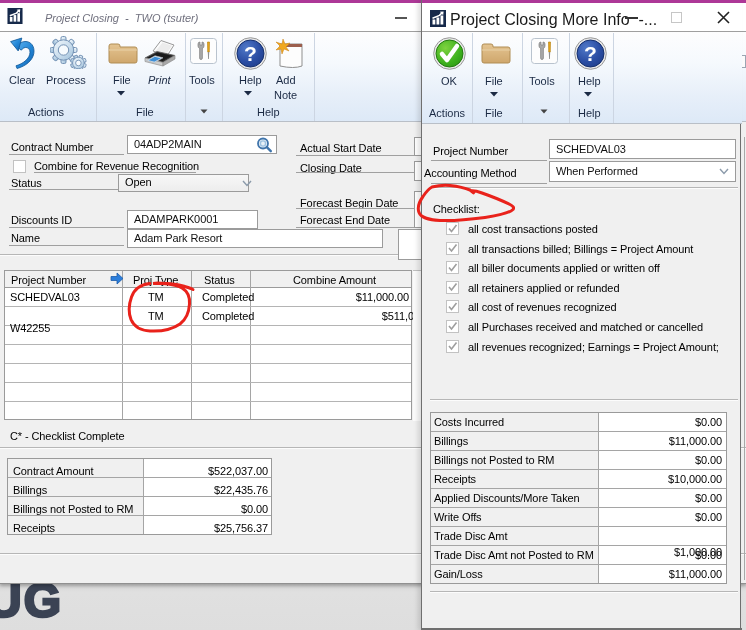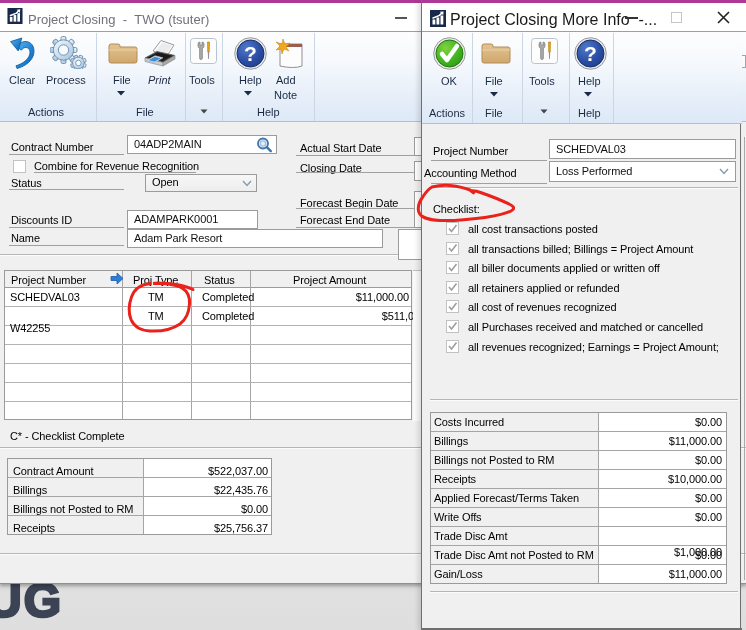--- a/index.html
+++ b/index.html
@@ -28,21 +28,21 @@
 
   <div class="abs" style="left:0;top:3px;width:746px;height:29px;background:#ffffff;border-bottom:1px solid #9f9f9f;"></div>
   <svg class="abs" style="left:7px;top:8px;" width="16" height="16" viewBox="0 0 16 17">
     <rect x="0" y="0" width="16" height="17" fill="#16294a"></rect>
     <rect x="2.5" y="9.5" width="2.8" height="5" fill="#fff"></rect>
     <rect x="6.5" y="7.5" width="2.8" height="7" fill="#fff"></rect>
     <rect x="10.5" y="5.5" width="2.8" height="9" fill="#fff"></rect>
     <path d="M2.5 8.2 L9.5 5.4 L12.5 2.4" stroke="#fff" stroke-width="1.6" fill="none"></path>
     <path d="M9.8 1.8 L13.6 1.4 L13.2 5.2 Z" fill="#fff"></path>
   </svg>
-  <div class="abs" style="left:28px;top:12px;font-size:13px;color:#70707e;white-space:nowrap;">Project Closing&nbsp;&nbsp;-&nbsp;&nbsp;TWO (tsuter)</div>
+  <div class="abs" style="left:45px;top:12px;font-size:11px;color:#70707e;white-space:nowrap;font-style:italic;">Project Closing&nbsp;&nbsp;-&nbsp;&nbsp;TWO (tsuter)</div>
   <div class="abs" style="left:395px;top:17px;width:12px;height:2px;background:#555;"></div>
 
   <div class="abs" style="left:0;top:32px;width:746px;height:90px;background:linear-gradient(#fdfdfe,#f5f9fd 35%,#e7eff9 70%,#dde9f7);border-bottom:1px solid #b9bfc7;"></div>
   <div class="vsep" style="left:96px;top:33px;height:88px;"></div>
   <div class="vsep" style="left:185px;top:33px;height:88px;"></div>
   <div class="vsep" style="left:222px;top:33px;height:88px;"></div>
   <div class="vsep" style="left:314px;top:33px;height:88px;"></div>
 
   <svg class="abs" style="left:9px;top:36px;" width="28" height="34" viewBox="0 0 28 34">
     <defs>
@@ -163,21 +163,21 @@
   <svg class="abs" style="left:256px;top:137px;" width="17" height="16" viewBox="0 0 17 16">
     <circle cx="7" cy="6.5" r="5" fill="#e8f1f8" stroke="#3f74ab" stroke-width="1.8"></circle>
     <circle cx="7" cy="6.5" r="2.6" fill="none" stroke="#9ec2e0" stroke-width="1.4"></circle>
     <path d="M10.8 10.2 L14.8 14.2" stroke="#3f74ab" stroke-width="2.4" stroke-linecap="round"></path>
   </svg>
   <div class="ck" style="left:13px;top:160px;"></div>
   <div class="lbl" style="left:34px;top:161px;">Combine for Revenue Recognition</div>
   <div class="ul" style="left:34px;top:172px;width:162px;"></div>
   <div class="lbl" style="left:11px;top:178px;">Status</div>
   <div class="ul" style="left:9px;top:189px;width:115px;"></div>
-  <div class="box" style="left:145px;top:174px;width:112px;height:18px;background:linear-gradient(#f7f7f7,#ededed);color:#000;line-height:15px;">Open</div>
+  <div class="box" style="left:118px;top:174px;width:131px;height:18px;background:linear-gradient(#f7f7f7,#ededed);color:#000;line-height:15px;">Open</div>
   <svg class="abs" style="left:242px;top:180px;" width="10" height="7">
       <path d="M1 1 L5 5.5 L9 1" fill="none" stroke="#8b9aaa" stroke-width="1.4"></path>
     </svg>
   <div class="lbl" style="left:11px;top:215px;">Discounts ID</div>
   <div class="ul" style="left:9px;top:227px;width:115px;"></div>
   <div class="box" style="left:127px;top:210px;width:131px;height:19px;">ADAMPARK0001</div>
   <div class="lbl" style="left:11px;top:233px;">Name</div>
   <div class="ul" style="left:9px;top:245px;width:115px;"></div>
   <div class="box" style="left:127px;top:229px;width:256px;height:19px;">Adam Park Resort</div>
 
@@ -199,21 +199,21 @@
   <div class="abs" style="left:5px;top:271px;width:406px;height:17px;background:#f0f0f0;border-bottom:1px solid #9a9a9a;"></div>
   <div class="abs" style="left:122px;top:271px;width:1px;height:148px;background:#a5a5a5;"></div>
   <div class="abs" style="left:191px;top:271px;width:1px;height:148px;background:#a5a5a5;"></div>
   <div class="abs" style="left:250px;top:271px;width:1px;height:148px;background:#a5a5a5;"></div>
   <div class="lbl" style="left:11px;top:275px;">Project Number</div>
   <svg class="abs" style="left:110px;top:272px;" width="14" height="13" viewBox="0 0 14 13">
     <path d="M1 4.5 L7 4.5 L7 1 L13 6.5 L7 12 L7 8.5 L1 8.5 Z" fill="#2c7edb" stroke="#1c5ca8" stroke-width="0.8"></path>
   </svg>
   <div class="lbl" style="left:133px;top:275px;">Proj Type</div>
   <div class="lbl" style="left:204px;top:275px;">Status</div>
-  <div class="lbl" style="left:293px;top:275px;">Project Amount</div>
+  <div class="lbl" style="left:293px;top:275px;">Combine Amount</div>
 
   <div class="abs" style="left:5px;top:306px;width:406px;height:1px;background:#b4b4b4;"></div>
   <div class="abs" style="left:5px;top:325px;width:406px;height:1px;background:#b4b4b4;"></div>
   <div class="abs" style="left:5px;top:344px;width:406px;height:1px;background:#b4b4b4;"></div>
   <div class="abs" style="left:5px;top:363px;width:406px;height:1px;background:#b4b4b4;"></div>
   <div class="abs" style="left:5px;top:382px;width:406px;height:1px;background:#b4b4b4;"></div>
   <div class="abs" style="left:5px;top:401px;width:406px;height:1px;background:#b4b4b4;"></div>
 
   <div class="lbl" style="left:10px;top:292px;">SCHEDVAL03</div>
   <div class="lbl" style="left:148px;top:292px;">TM</div>
@@ -319,21 +319,21 @@
   <svg class="abs" style="left:118px;top:109px;" width="8" height="5">
       <path d="M0.5 0.5 L7.5 0.5 L4 4.5 Z" fill="#444"></path>
     </svg>
   <div class="rlbl" style="left:156px;top:108px;">Help</div>
 
   <div class="lbl" style="left:11px;top:146px;">Project Number</div>
   <div class="ul" style="left:9px;top:160px;width:116px;"></div>
   <div class="box" style="left:127px;top:139px;width:187px;height:20px;line-height:18px;">SCHEDVAL03</div>
   <div class="lbl" style="left:2px;top:168px;">Accounting Method</div>
   <div class="ul" style="left:9px;top:183px;width:116px;"></div>
-  <div class="box" style="left:127px;top:161px;width:187px;height:21px;line-height:19px;">Loss Performed</div>
+  <div class="box" style="left:127px;top:161px;width:187px;height:21px;line-height:19px;">When Performed</div>
   <svg class="abs" style="left:297px;top:168px;" width="10" height="7">
       <path d="M1 1 L5 5.5 L9 1" fill="none" stroke="#8b9aaa" stroke-width="1.4"></path>
     </svg>
   <div class="groove" style="left:8px;top:187px;width:308px;"></div>
 
   <div class="lbl" style="left:11px;top:204px;">Checklist:</div>
 
   <div class="ck" style="left:24px;top:222px;"></div>
   <div class="ck" style="left:24px;top:242px;"></div>
   <div class="ck" style="left:24px;top:261px;"></div>
@@ -370,21 +370,21 @@
   <div class="abs" style="left:9px;top:469px;width:295px;height:1px;background:#a5a5a5;"></div>
   <div class="abs" style="left:9px;top:488px;width:295px;height:1px;background:#a5a5a5;"></div>
   <div class="abs" style="left:9px;top:507px;width:295px;height:1px;background:#a5a5a5;"></div>
   <div class="abs" style="left:9px;top:526px;width:295px;height:1px;background:#a5a5a5;"></div>
   <div class="abs" style="left:9px;top:545px;width:295px;height:1px;background:#a5a5a5;"></div>
   <div class="abs" style="left:9px;top:564px;width:295px;height:1px;background:#a5a5a5;"></div>
   <div class="lbl" style="left:12px;top:417px;">Costs Incurred</div>
   <div class="lbl" style="left:12px;top:436px;">Billings</div>
   <div class="lbl" style="left:12px;top:455px;">Billings not Posted to RM</div>
   <div class="lbl" style="left:12px;top:474px;">Receipts</div>
-  <div class="lbl" style="left:12px;top:493px;">Applied Forecast/Terms Taken</div>
+  <div class="lbl" style="left:12px;top:493px;">Applied Discounts/More Taken</div>
   <div class="lbl" style="left:12px;top:512px;">Write Offs</div>
   <div class="lbl" style="left:12px;top:531px;">Trade Disc Amt</div>
   <div class="lbl" style="left:12px;top:550px;">Trade Disc Amt not Posted to RM</div>
   <div class="lbl" style="left:12px;top:569px;">Gain/Loss</div>
   <div class="lbl" style="left:180px;top:417px;width:120px;text-align:right;">$0.00</div>
   <div class="lbl" style="left:180px;top:436px;width:120px;text-align:right;">$11,000.00</div>
   <div class="lbl" style="left:180px;top:455px;width:120px;text-align:right;">$0.00</div>
   <div class="lbl" style="left:180px;top:474px;width:120px;text-align:right;">$10,000.00</div>
   <div class="lbl" style="left:180px;top:493px;width:120px;text-align:right;">$0.00</div>
   <div class="lbl" style="left:180px;top:512px;width:120px;text-align:right;">$0.00</div>

